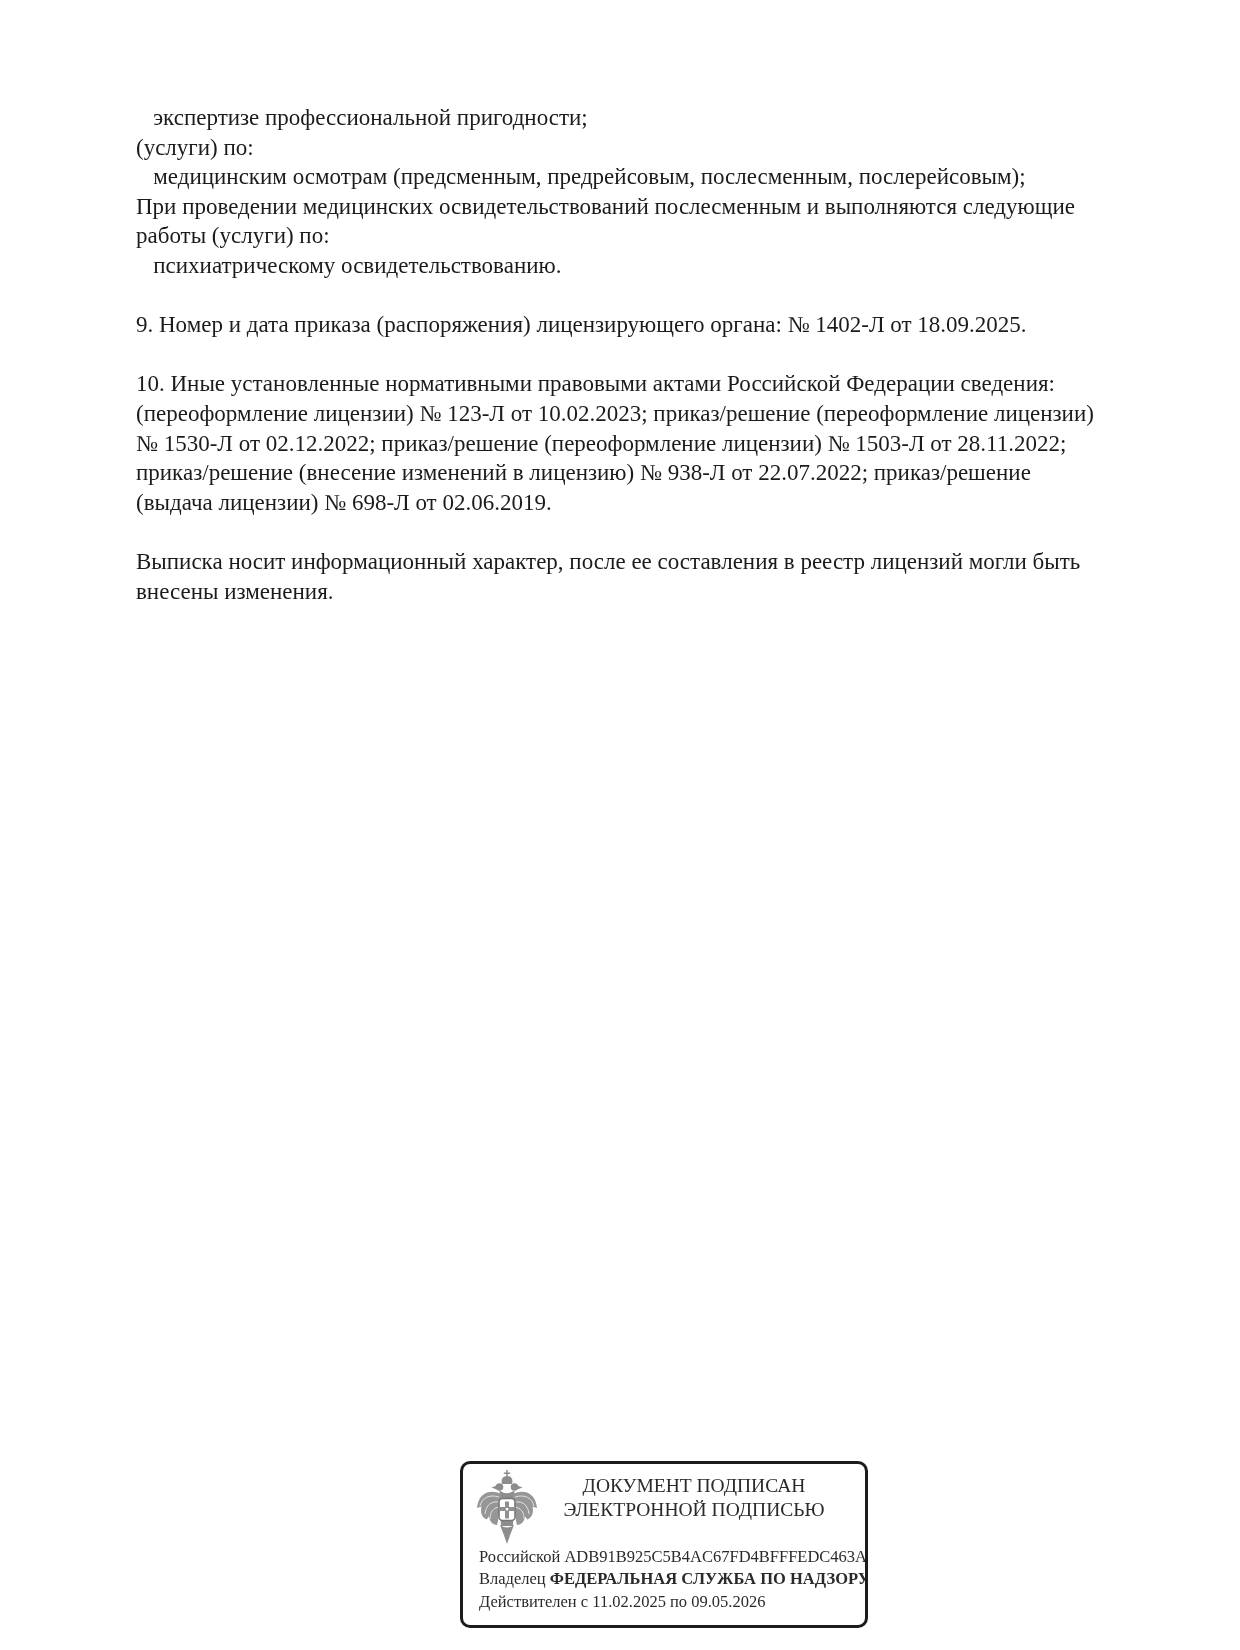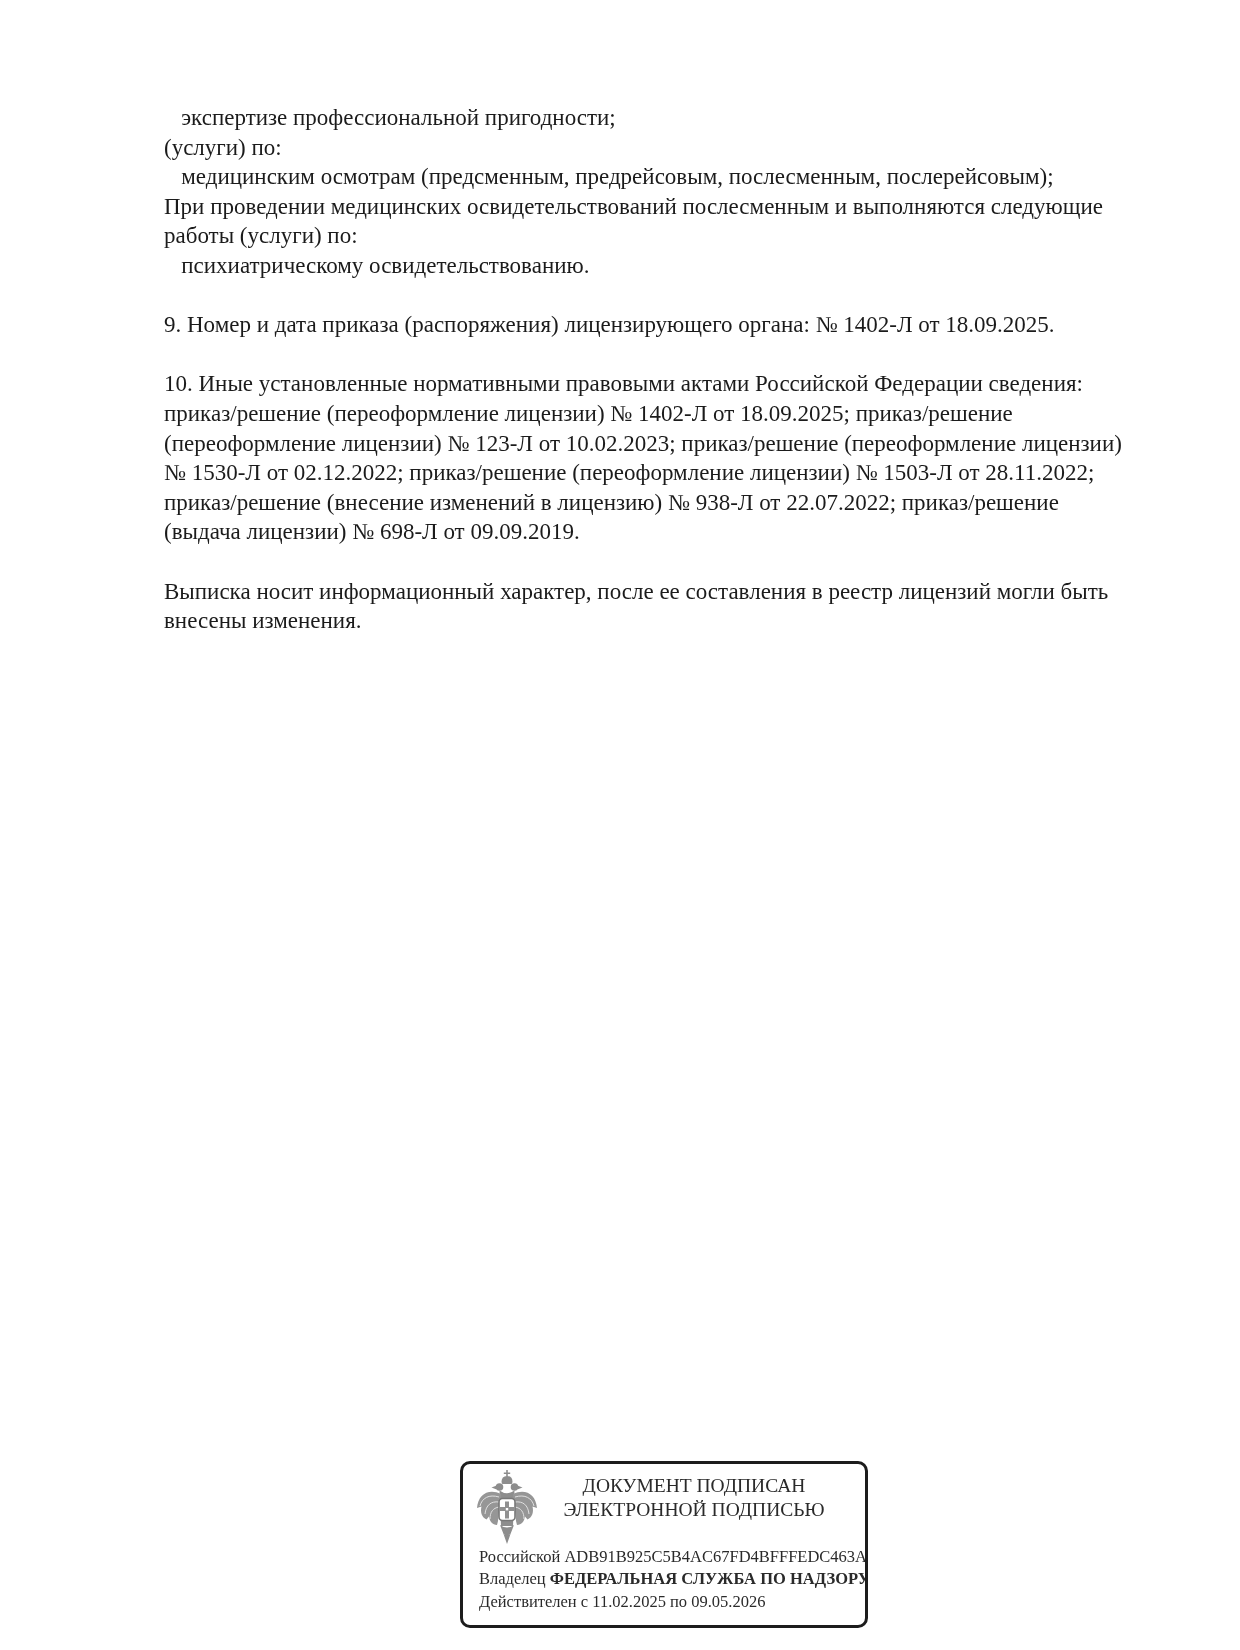--- a/index.html
+++ b/index.html
@@ -12,21 +12,21 @@
     overflow: hidden;
   }
   .page { position: absolute; inset: 0; background: #ffffff; }
 
   .textblock {
     position: absolute;
     left: 136px; top: 103px;
     font-size: 23px;
     line-height: 29.6px;
   }
-  .tl { min-height: 29.6px; white-space: pre; margin-left: 28px; }
+  .tl { min-height: 29.6px; white-space: pre; }
 
   .stamp {
     position: absolute;
     left: 460px; top: 1461px;
     width: 408px; height: 167px;
     border: 3px solid #1c1c1c;
     border-radius: 10px;
     box-sizing: border-box;
     background: #ffffff;
     overflow: hidden;
@@ -59,25 +59,24 @@
     <div class="tl">   экспертизе профессиональной пригодности;</div>
     <div class="tl">(услуги) по:</div>
     <div class="tl">   медицинским осмотрам (предсменным, предрейсовым, послесменным, послерейсовым);</div>
     <div class="tl">При проведении медицинских освидетельствований послесменным и выполняются следующие</div>
     <div class="tl">работы (услуги) по:</div>
     <div class="tl">   психиатрическому освидетельствованию.</div>
     <div class="tl"></div>
     <div class="tl">9. Номер и дата приказа (распоряжения) лицензирующего органа: № 1402-Л от 18.09.2025.</div>
     <div class="tl"></div>
     <div class="tl">10. Иные установленные нормативными правовыми актами Российской Федерации сведения:</div>
-    <div class="tl">приказ/решение (переоформление лицензии) № 1402-Л от 18.09.2025; приказ/решение</div>
     <div class="tl">(переоформление лицензии) № 123-Л от 10.02.2023; приказ/решение (переоформление лицензии)</div>
     <div class="tl">№ 1530-Л от 02.12.2022; приказ/решение (переоформление лицензии) № 1503-Л от 28.11.2022;</div>
     <div class="tl">приказ/решение (внесение изменений в лицензию) № 938-Л от 22.07.2022; приказ/решение</div>
-    <div class="tl">(выдача лицензии) № 698-Л от 09.09.2019.</div>
+    <div class="tl">(выдача лицензии) № 698-Л от 02.06.2019.</div>
     <div class="tl"></div>
     <div class="tl">Выписка носит информационный характер, после ее составления в реестр лицензий могли быть</div>
     <div class="tl">внесены изменения.</div>
   </div>
 
   <div class="stamp">
     <div class="stamp-head">
       <span class="emblem">
         <svg viewBox="0 0 64 76" width="64" height="76" xmlns="http://www.w3.org/2000/svg">
           <g fill="#8d8d8d">

